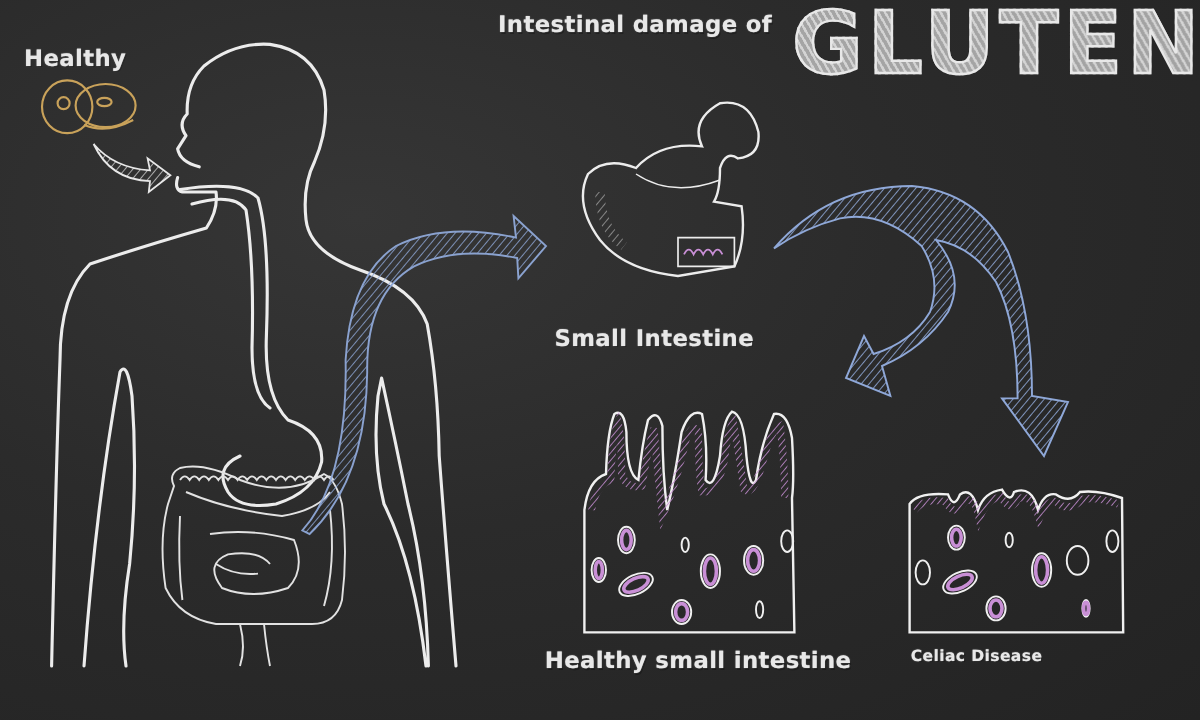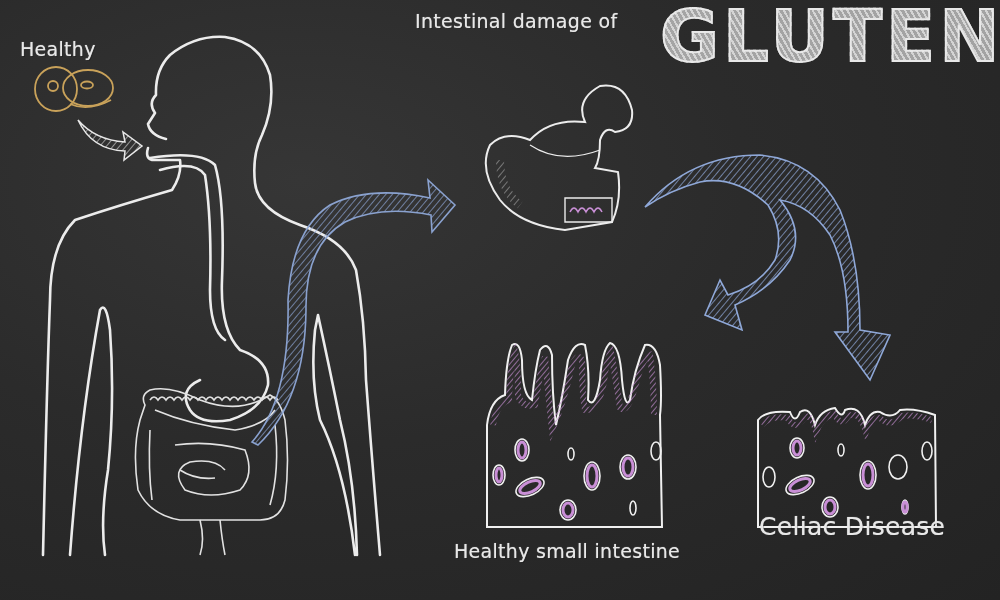--- a/index.html
+++ b/index.html
@@ -7,37 +7,37 @@
     width: 1000px; height: 600px; overflow: hidden;
     background: #2a2a2a;
     font-family: "DejaVu Sans", sans-serif;
   }
   .board {
     position: relative; width: 1000px; height: 600px;
     background:
       radial-gradient(ellipse at 30% 30%, #363636 0%, #2b2b2b 45%, #232323 100%);
   }
   .chalk-text {
-    position: absolute; color: #e8e8e8; font-weight: normal;
+    position: absolute; color: #e8e8e8; font-weight: bold;
     letter-spacing: 0.3px;
     text-shadow: 0 0 1px rgba(255,255,255,0.6), 1px 1px 0 rgba(0,0,0,0.3);
     white-space: nowrap;
   }
   .lbl-donuts { left: 20px; top: 38px; font-size: 19px; }
   .lbl-subtitle { left: 415px; top: 10px; font-size: 19px; }
   .lbl-title {
     left: 660px; top: -6px; font-size: 72px; font-weight: bold;
     letter-spacing: 4px; color: transparent;
     -webkit-text-stroke: 2px #e8e8e8;
     background: repeating-linear-gradient(60deg, #d6d6d6 0 2px, transparent 2px 5px);
     -webkit-background-clip: text; background-clip: text;
   }
   .lbl-small { left: 462px; top: 271px; font-size: 19px; }
   .lbl-healthy { left: 442px; top: 540px; font-size: 19px; margin-left: 12px; }
-  .lbl-celiac { left: 759px; top: 512px; font-size: 25px; }
+  .lbl-celiac { left: 759px; top: 540px; font-size: 13px; }
   svg.art { position: absolute; left: 0; top: 0; }
 </style>
 </head>
 <body>
 
 <div class="board">
 
   <svg class="art" width="1000" height="600" viewBox="0 0 1000 600">
     <defs>
       <pattern id="hatchBlue" width="5" height="5" patternUnits="userSpaceOnUse" patternTransform="rotate(40)">
@@ -149,15 +149,16 @@
         <ellipse cx="830" cy="507" rx="5" ry="7"></ellipse>
         <ellipse cx="868" cy="475" rx="5" ry="11"></ellipse>
         <ellipse cx="905" cy="507" rx="2" ry="5"></ellipse>
       </g>
     </g>
   </svg>
 
   <div class="chalk-text lbl-donuts">Healthy</div>
   <div class="chalk-text lbl-subtitle">Intestinal damage of</div>
   <div class="chalk-text lbl-title">GLUTEN</div>
+  <div class="chalk-text lbl-small">Small Intestine</div>
   <div class="chalk-text lbl-healthy">Healthy small intestine</div>
   <div class="chalk-text lbl-celiac">Celiac Disease</div>
 </div>
 
 </body></html>

